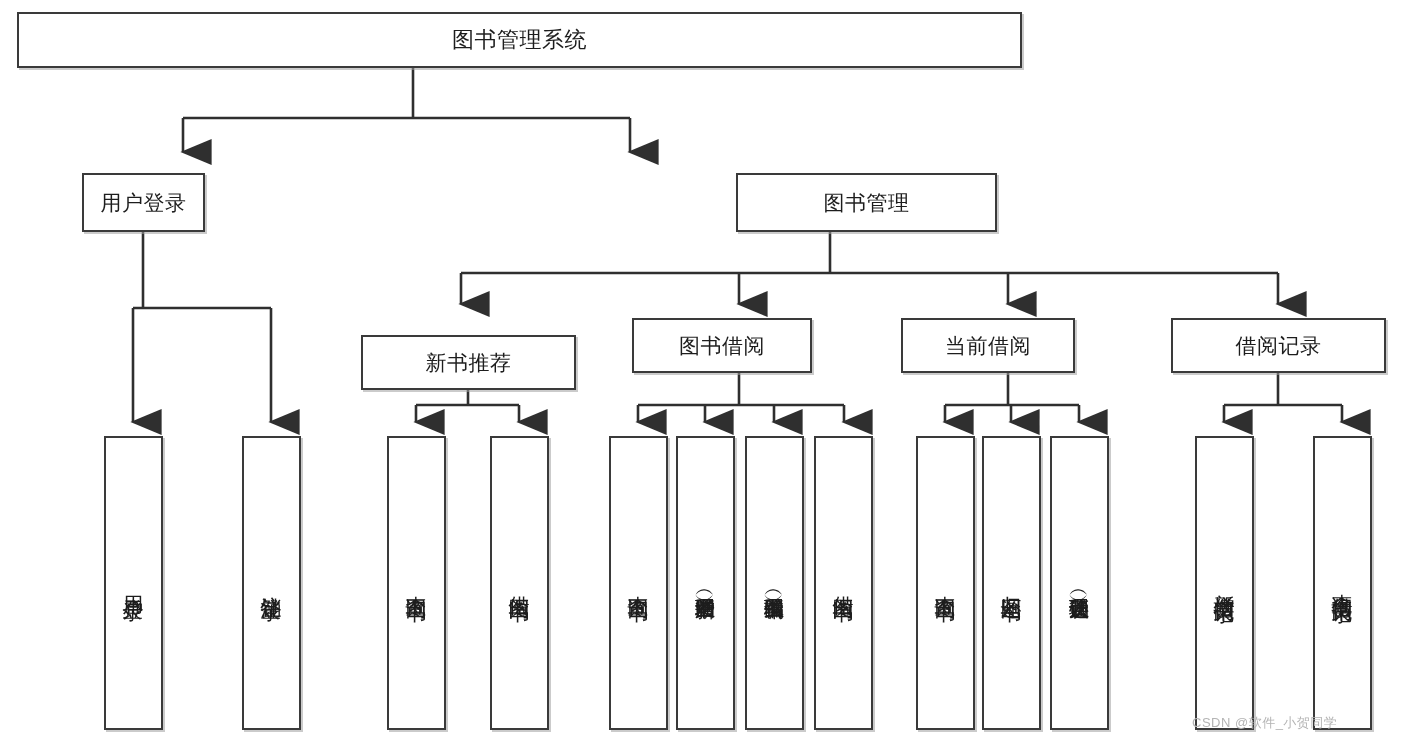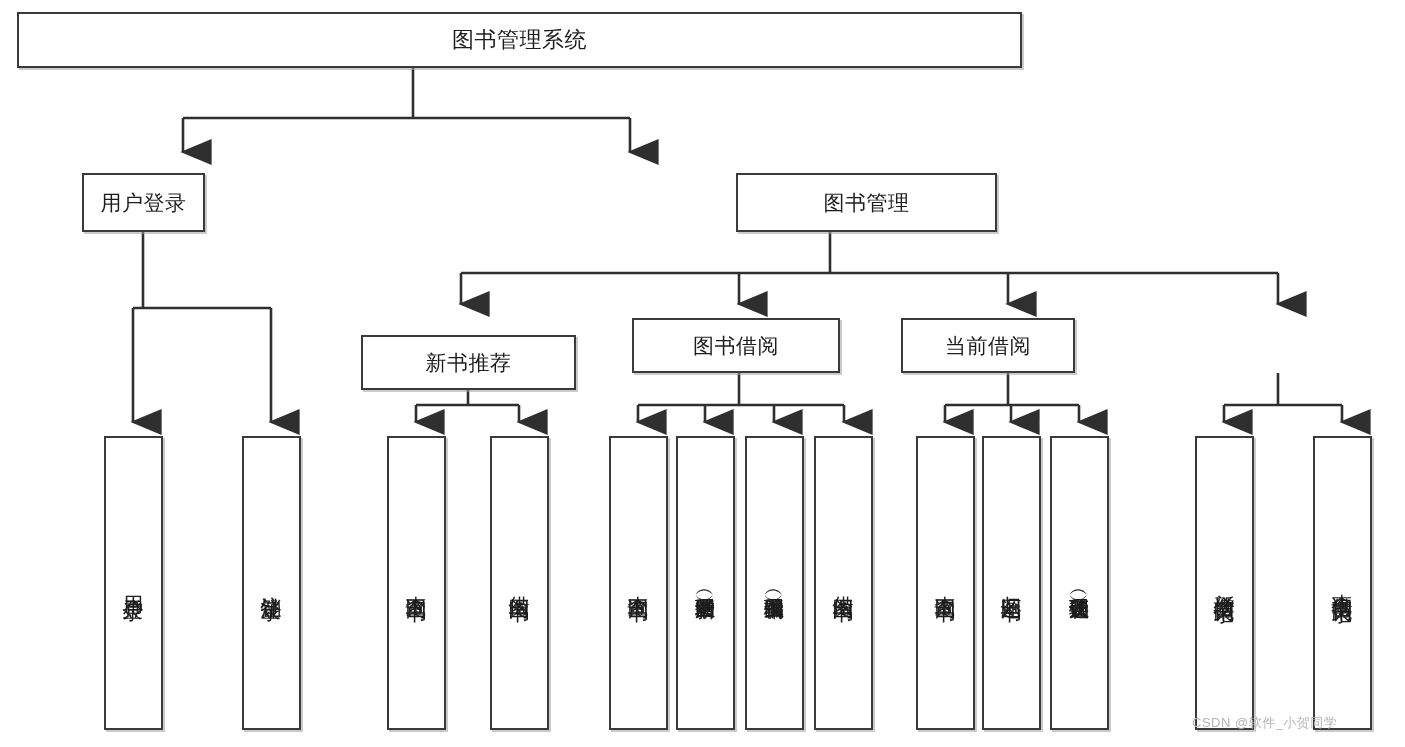--- a/index.html
+++ b/index.html
@@ -140,26 +140,29 @@
   <div class="node horiz" style="left:82px; top:173px; width:123px; height:59px;">
     <span class="lbl">用户登录</span>
   </div>
   <div class="node horiz" style="left:712px; top:173px; width:261px; height:59px;margin-left:24px;">
     <span class="lbl">图书管理</span>
   </div>
 
   <div class="node horiz" style="left:361px; top:335px; width:215px; height:55px;">
     <span class="lbl">新书推荐</span>
   </div>
-  <div class="node horiz" style="left:632px; top:318px; width:208px; height:55px;">
+  <div class="node horiz" style="left:632px; top:318px; width:180px; height:55px;">
     <span class="lbl">图书借阅</span>
   </div>
   <div class="node horiz" style="left:901px; top:318px; width:174px; height:55px;">
     <span class="lbl">当前借阅</span>
   </div>
+  <div class="node horiz" style="left:1171px; top:318px; width:215px; height:55px;">
+    <span class="lbl">借阅记录</span>
+  </div>
 
   <div class="node vert" style="left:104px; top:436px; width:59px; height:294px;">
     <span class="lbl">用户登录</span>
   </div>
   <div class="node vert" style="left:242px; top:436px; width:59px; height:294px;">
     <span class="lbl">注销登录</span>
   </div>
 
   <div class="node vert" style="left:387px; top:436px; width:59px; height:294px;">
     <span class="lbl">查询图书</span>

